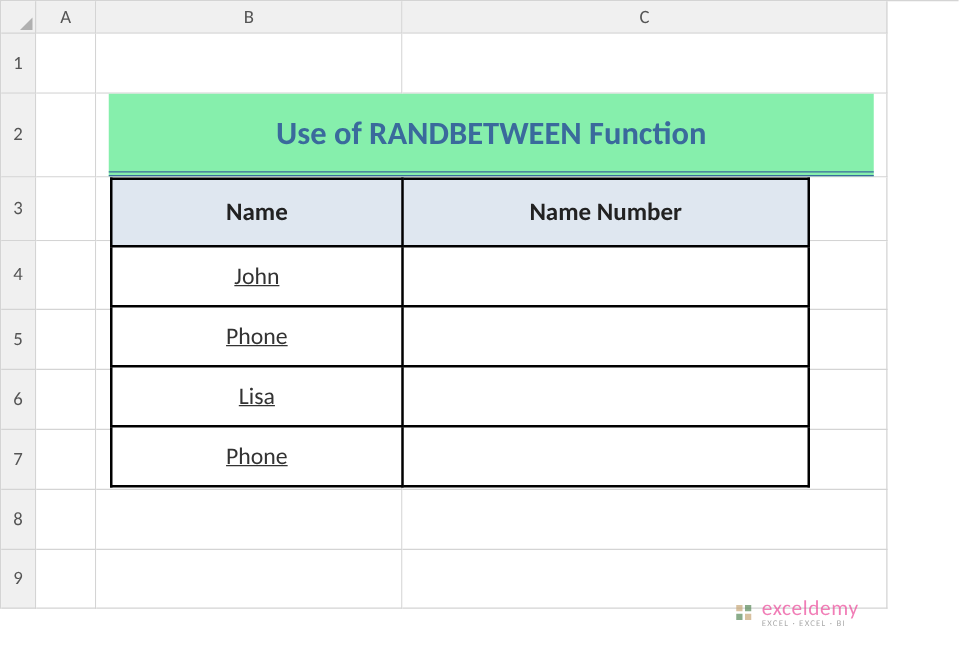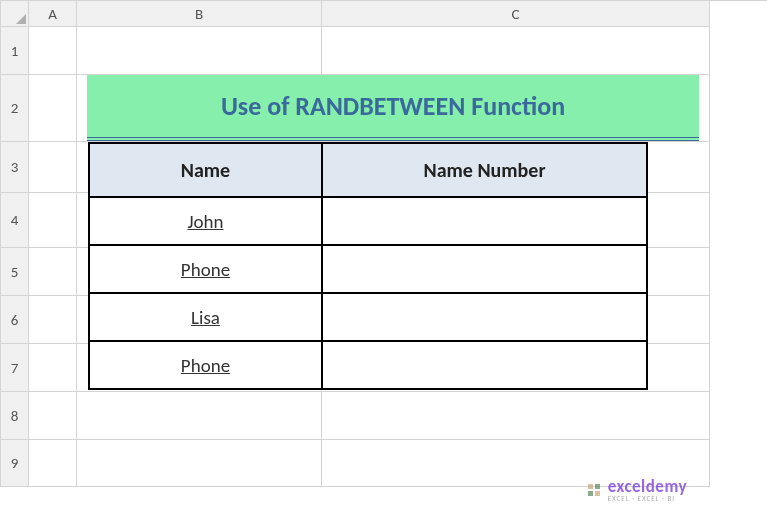--- a/index.html
+++ b/index.html
@@ -107,22 +107,22 @@
       align-items: center;
       justify-content: center;
     }
     .watermark-text {
       display: flex;
       flex-direction: column;
       line-height: 1;
     }
     .watermark-main {
       font-size: 17px;
-      color: #6d28d9;
-      font-weight: 700;
+      color: #ec4899;
+      font-weight: 400;
       letter-spacing: 0.5px;
     }
     .watermark-sub {
       font-size: 7px;
       color: #888;
       letter-spacing: 1px;
     }
     .select-all-triangle {
       width: 0;
       height: 0;

